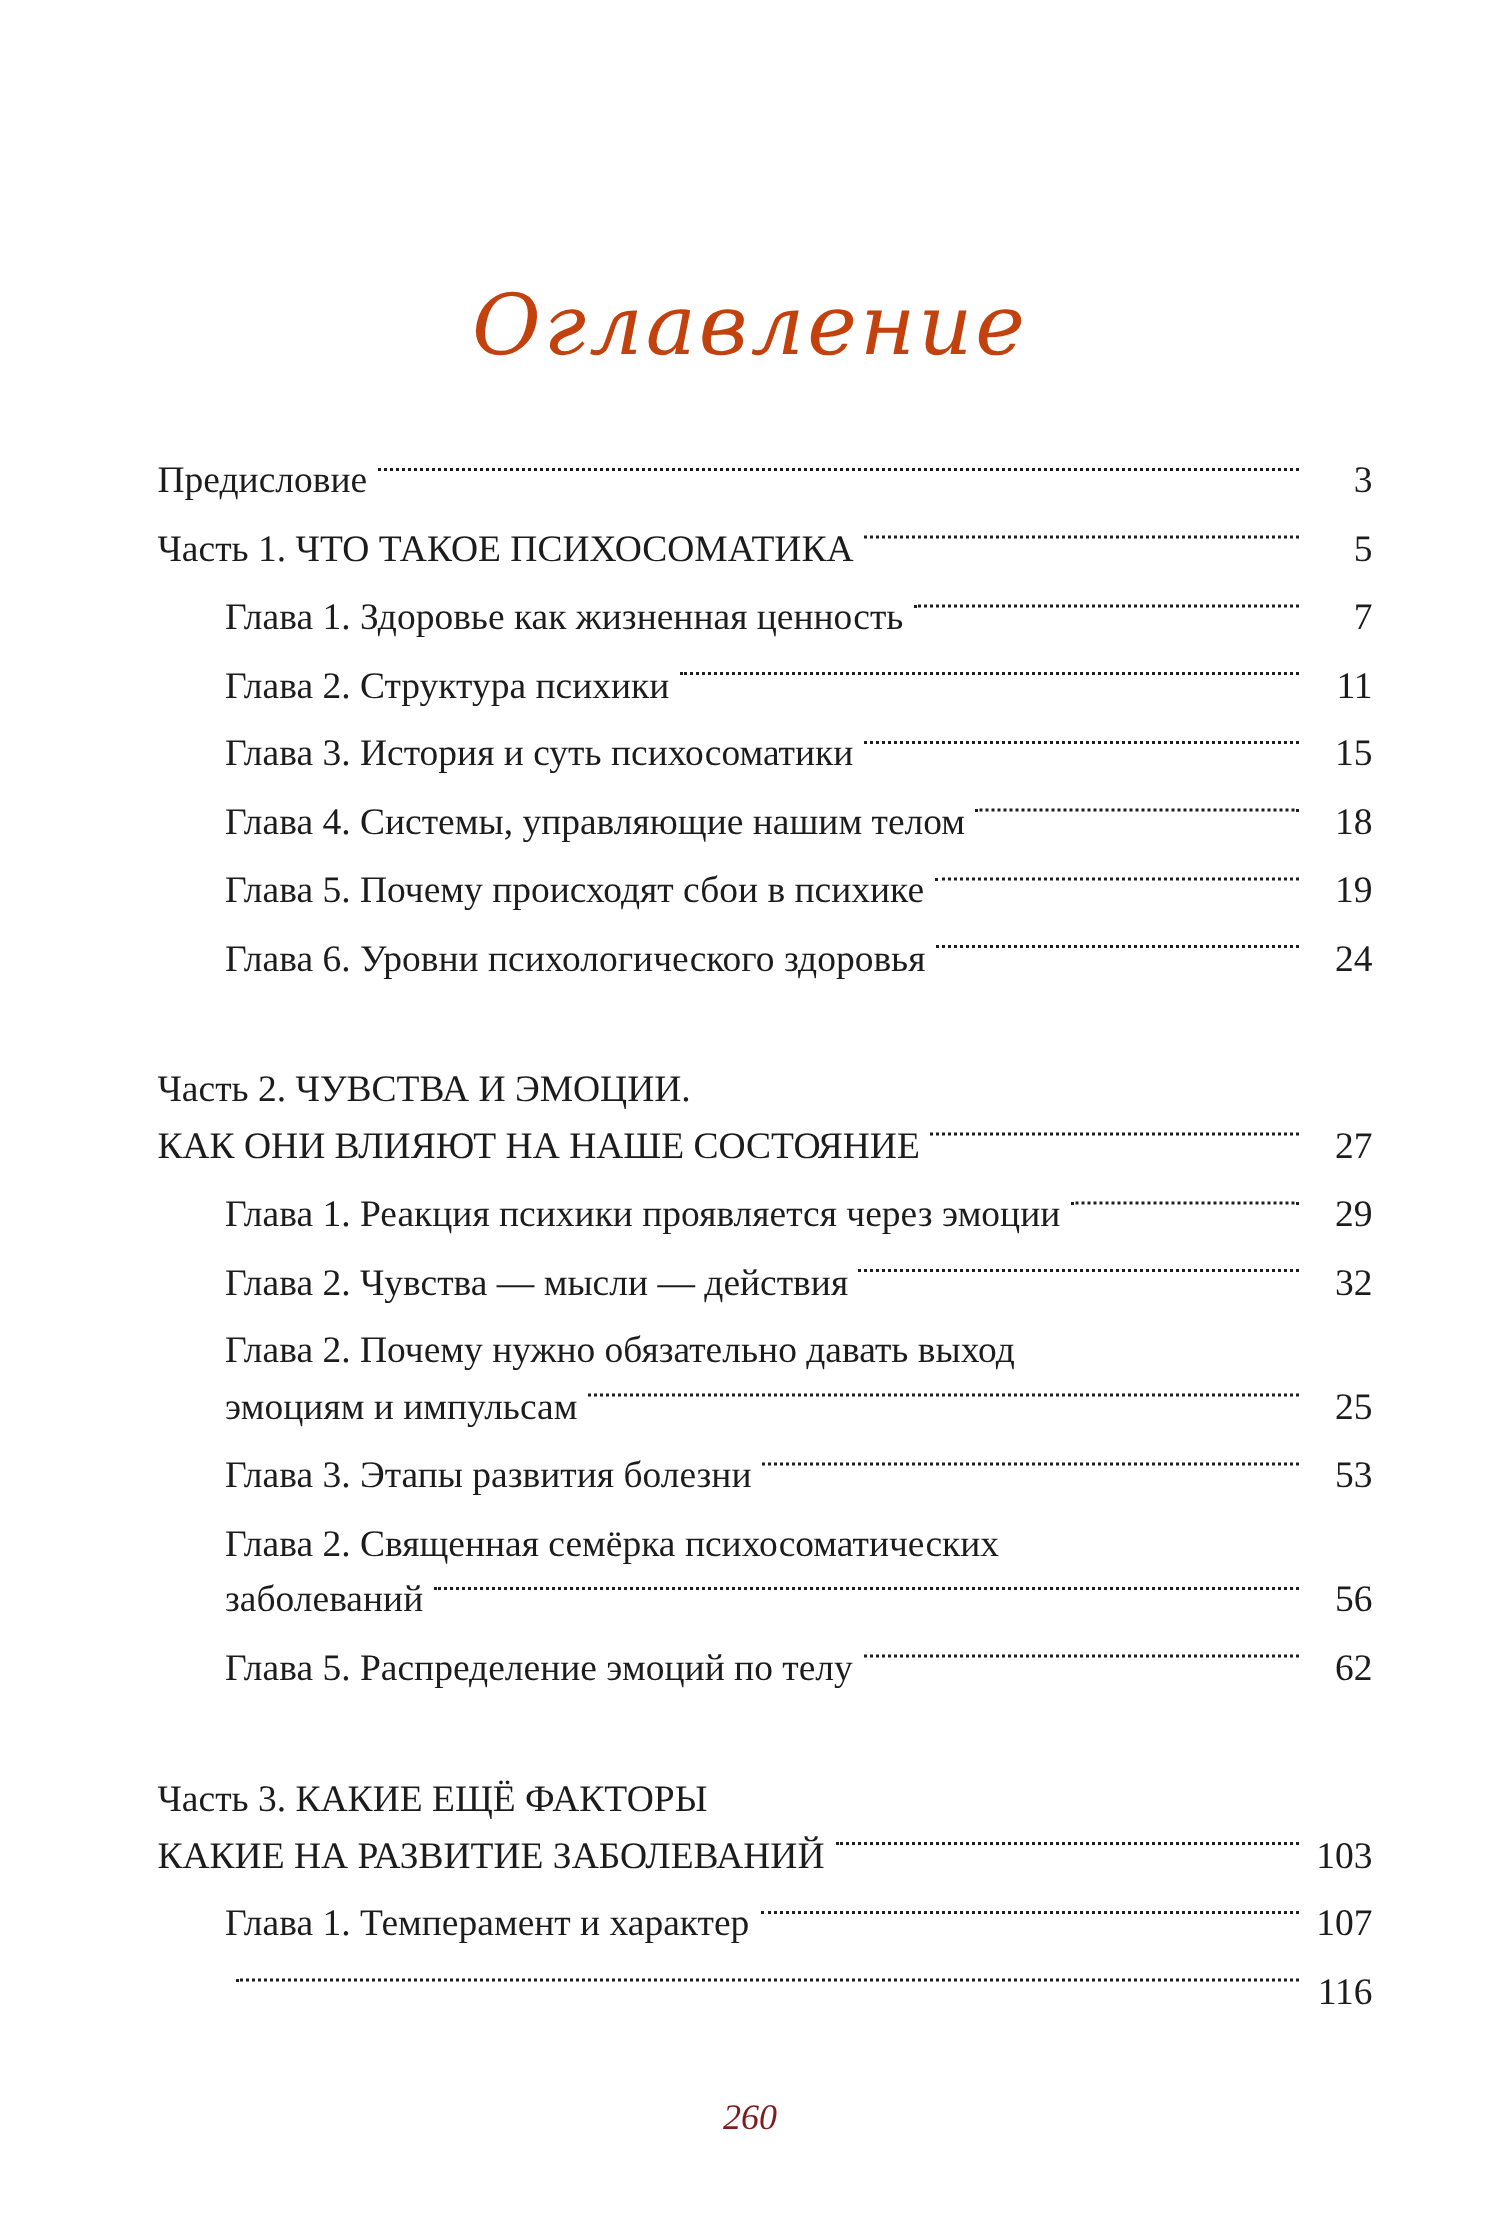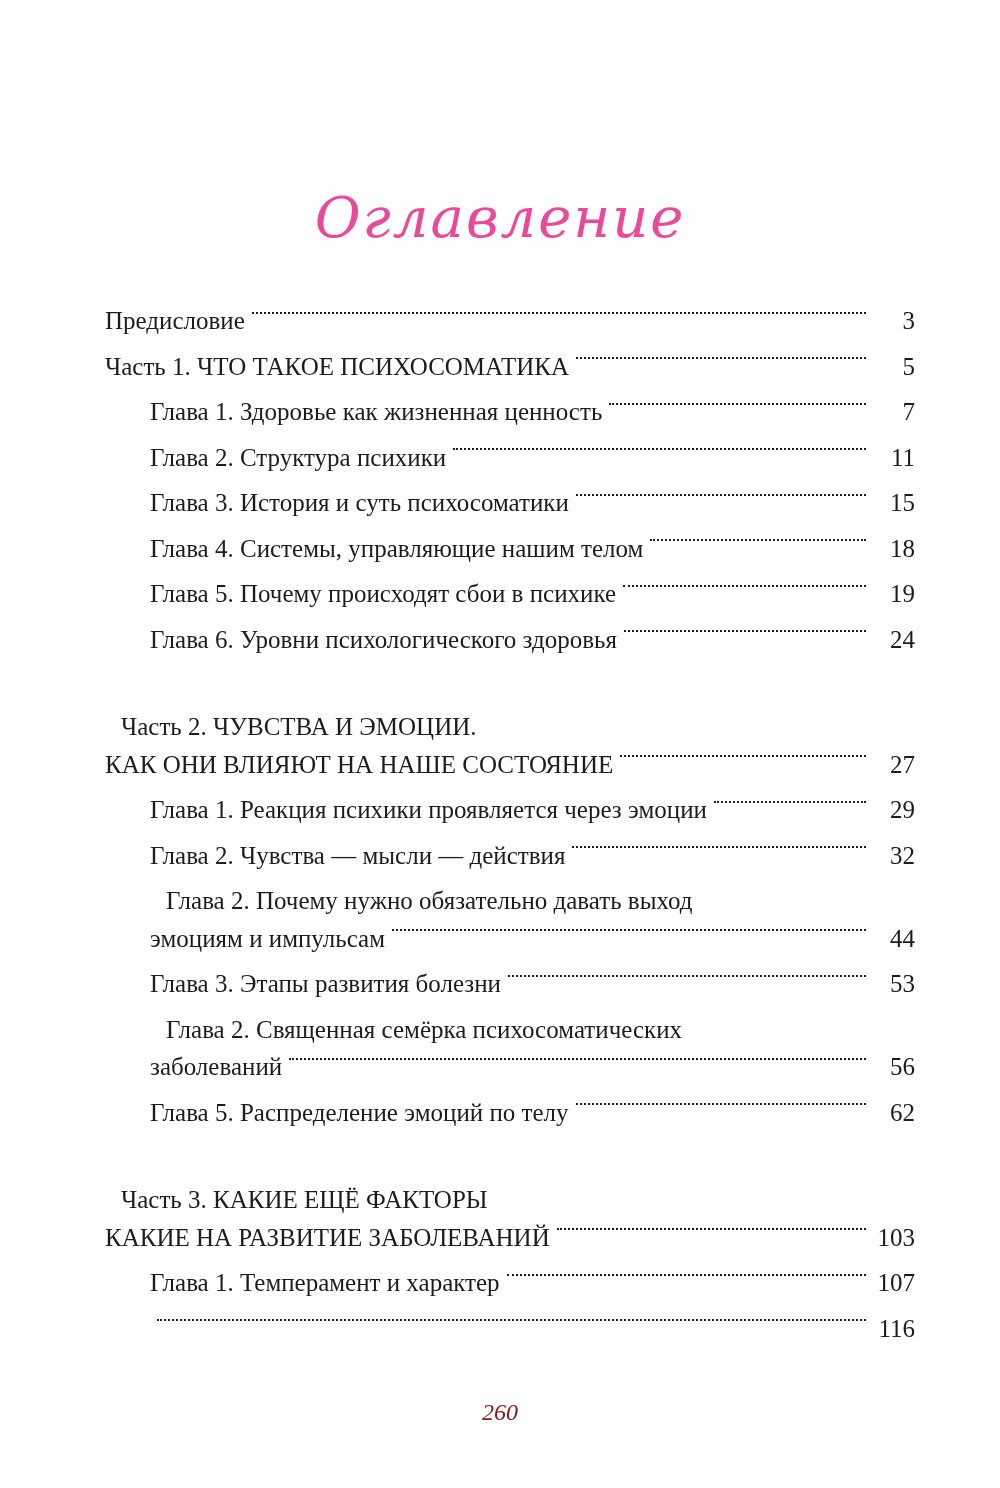--- a/index.html
+++ b/index.html
@@ -22,40 +22,39 @@
   }
   .toc-title {
     text-align: center;
     font-family: "DejaVu Serif", serif;
     font-style: italic;
     font-weight: normal;
     font-size: 56px;
     letter-spacing: 2px;
     margin: 0;
     padding-top: 185px;
-    color: #ec4899;
+    color: #c2410c;
   }
   .toc {
     margin: 52px 85px 0 105px;
     font-size: 25px;
     line-height: 1.5;
   }
   .entry {
     margin-top: 8px;
   }
   .entry.indent-1 {
     padding-left: 45px;
   }
   .entry.gap {
     margin-top: 50px;
   }
   .toc-cont {
     
     white-space: nowrap;
-    margin-left: 16px;
   }
   .toc-line {
     display: flex;
     align-items: center;
   }
   .toc-text {
     white-space: nowrap;
   }
   .dots {
     flex: 1;
@@ -169,21 +168,21 @@
           <span class="toc-text">Глава 2. Чувства — мысли — действия</span>
           <span class="dots"></span>
           <span class="pageno">32</span>
         </div>
       </div>
       <div class="entry indent-1">
         <div class="toc-cont"><span class="toc-text">Глава 2. Почему нужно обязательно давать выход</span></div>
         <div class="toc-line">
           <span class="toc-text">эмоциям и импульсам</span>
           <span class="dots"></span>
-          <span class="pageno">44</span>
+          <span class="pageno">25</span>
         </div>
       </div>
       <div class="entry indent-1">
         <div class="toc-line">
           <span class="toc-text">Глава 3. Этапы развития болезни</span>
           <span class="dots"></span>
           <span class="pageno">53</span>
         </div>
       </div>
       <div class="entry indent-1">

